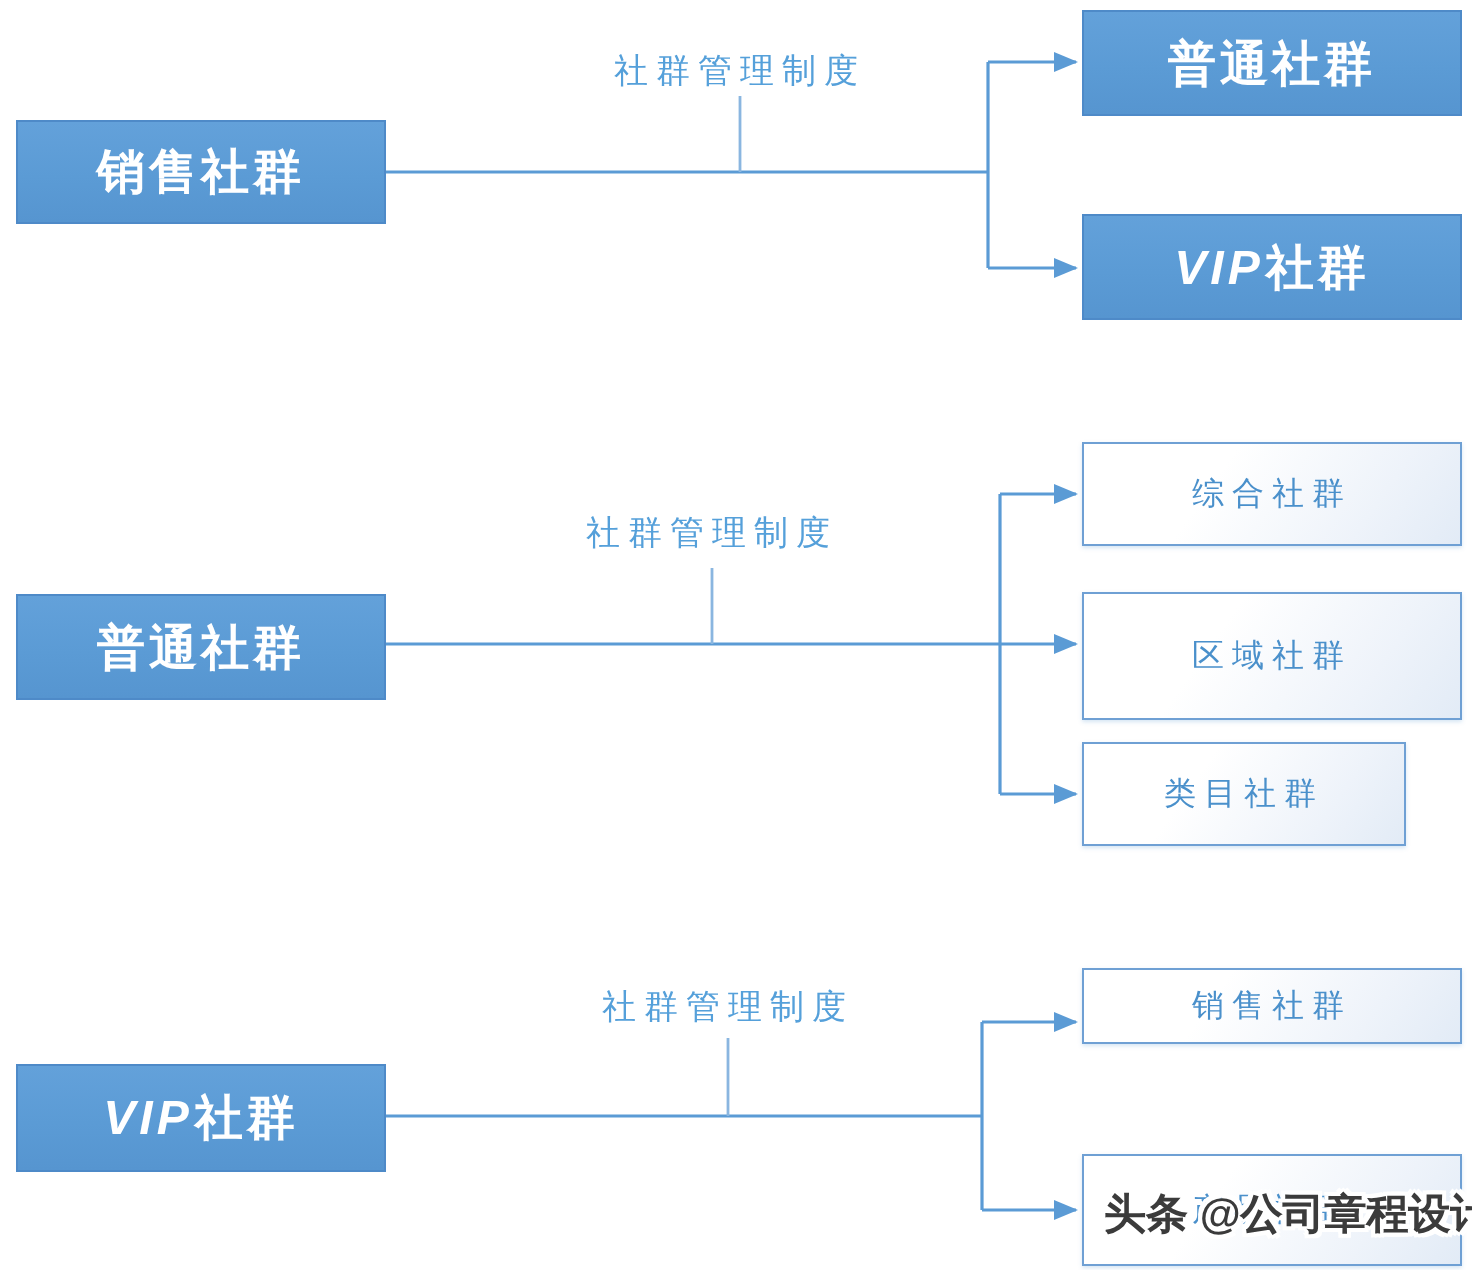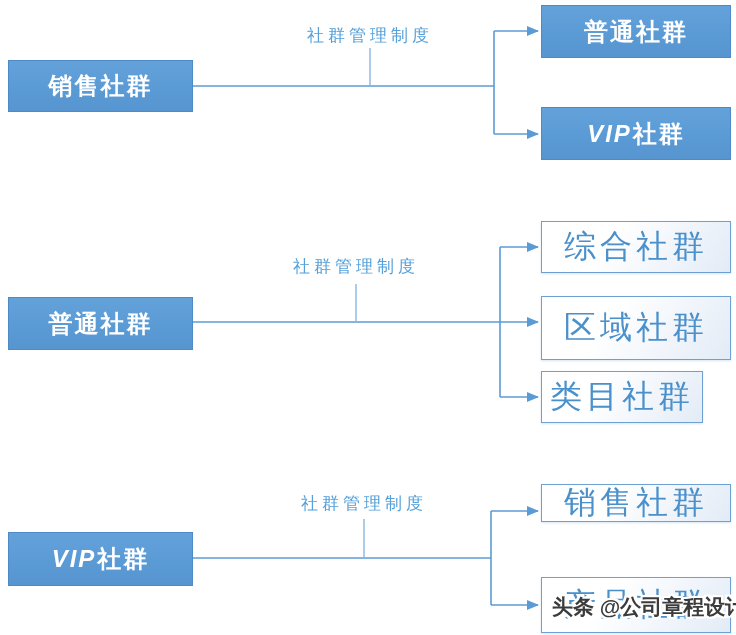--- a/index.html
+++ b/index.html
@@ -25,21 +25,21 @@
   }
   .box.filled .box-label{
     color:var(--filled-box-text);font-size:24px;letter-spacing:2px;font-weight:700;
   }
   .box.light{
     background:linear-gradient(125deg,#ffffff 35%,#eef3fa 75%,#e2ebf6 100%);
     border:1.5px solid var(--light-box-border);
     box-shadow:0 1px 2px rgba(91,155,213,0.25);
   }
   .box.light .box-label{
-    color:var(--light-box-text);font-size:32px;letter-spacing:4px;font-weight:400;
+    color:var(--light-box-text);font-size:16px;letter-spacing:4px;font-weight:400;
   }
   .box-label{white-space:nowrap;}
   .box-label i{font-style:italic;margin-right:1px;}
   .edge-label{
     position:absolute;text-align:center;color:var(--edge-label-text);
     font-size:17px;letter-spacing:4px;white-space:nowrap;
   }
   .watermark{
     position:absolute;left:552px;top:593px;white-space:nowrap;
     color:var(--watermark-text-color);font-size:21px;font-weight:bold;letter-spacing:0px;

